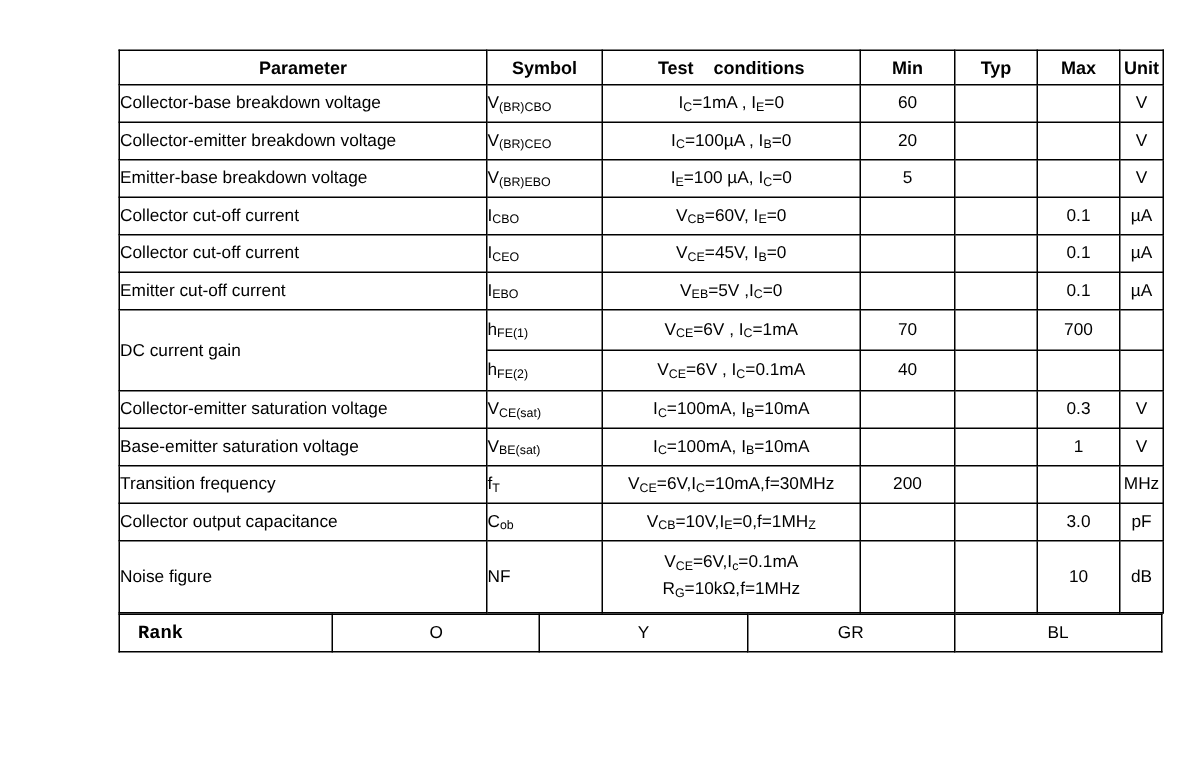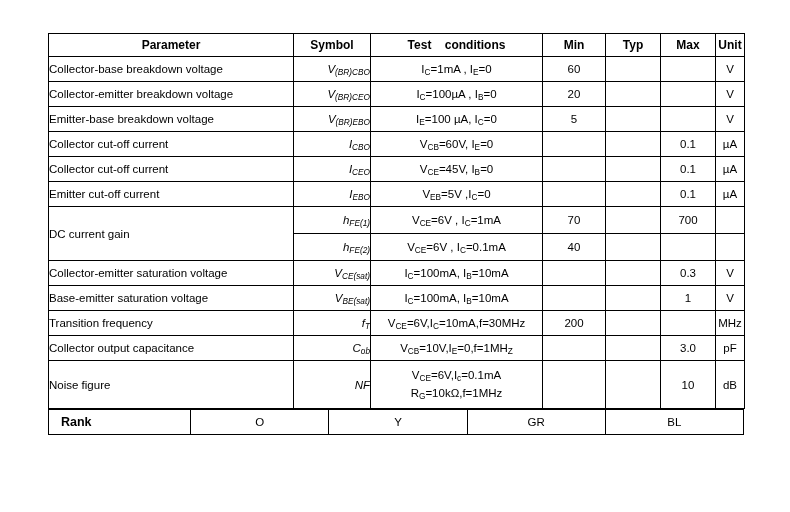--- a/index.html
+++ b/index.html
@@ -33,20 +33,21 @@
   #title-electrical { left: 48px; top: 6px; }
   #title-classification { left: 48px; top: 388px; }
 
   sub { font-size: 0.72em; vertical-align: -0.22em; line-height: 0; }
 
   
   table.grid {
     position: absolute;
     border-collapse: collapse;
     table-layout: fixed;
+    margin-left: 31px;
   }
   table.grid td, table.grid th {
     border: 1px solid #000000;
     padding: 0;
     font-weight: normal;
     font-size: 11.5px;
     vertical-align: middle;
     background: #ffffff;
   }
 
@@ -71,23 +72,22 @@
   .c-max   { width: 55px; }
   .c-unit  { width: 29px; }
 
   .param-cell {
     text-align: left;
     font-weight: bold;
     font-size: 11.5px;
     padding-left: 11px;
   }
   .sym-cell {
-    text-align: right;
-    font-size: 11.5px;
-    font-style: italic;
+    text-align: left;
+    font-size: 11.5px;
   }
   .cond-cell {
     text-align: center;
     padding-left: 6px;
     font-size: 11px;
     white-space: nowrap;
   }
   .num-cell { text-align: center; font-size: 11.5px; }
   .unit-cell { text-align: center; font-size: 11.5px; }
 
@@ -107,20 +107,21 @@
   #class-table td {
     height: 24px;
     font-size: 11.5px;
     text-align: center;
   }
   #class-table td.rank-head {
     text-align: left;
     font-weight: bold;
     padding-left: 12px;
     font-size: 12.5px;
+    font-family: Liberation Mono, monospace;
   }
   .cl-label { width: 142px; }
   .cl-col   { width: 138px; }
 </style>
 </head>
 <body>
 
 <div class="page">
 
 

